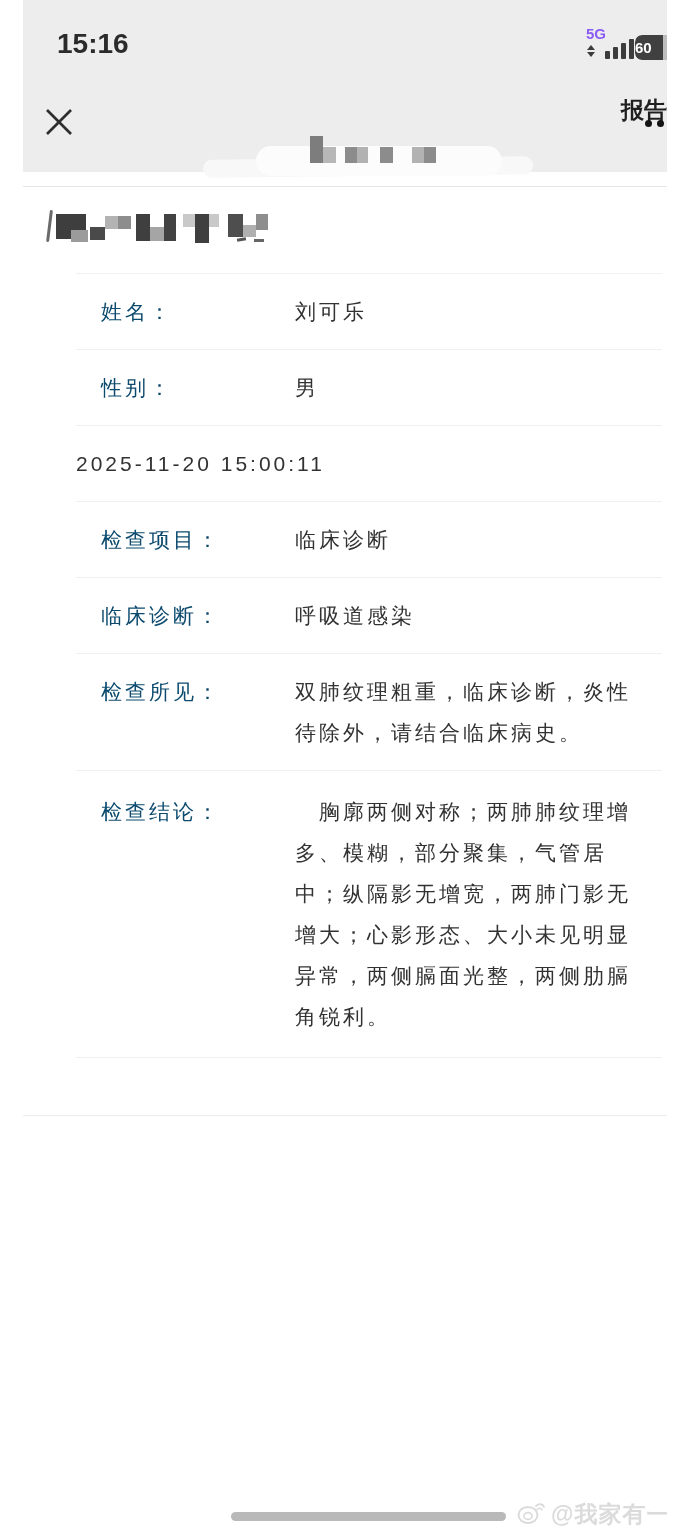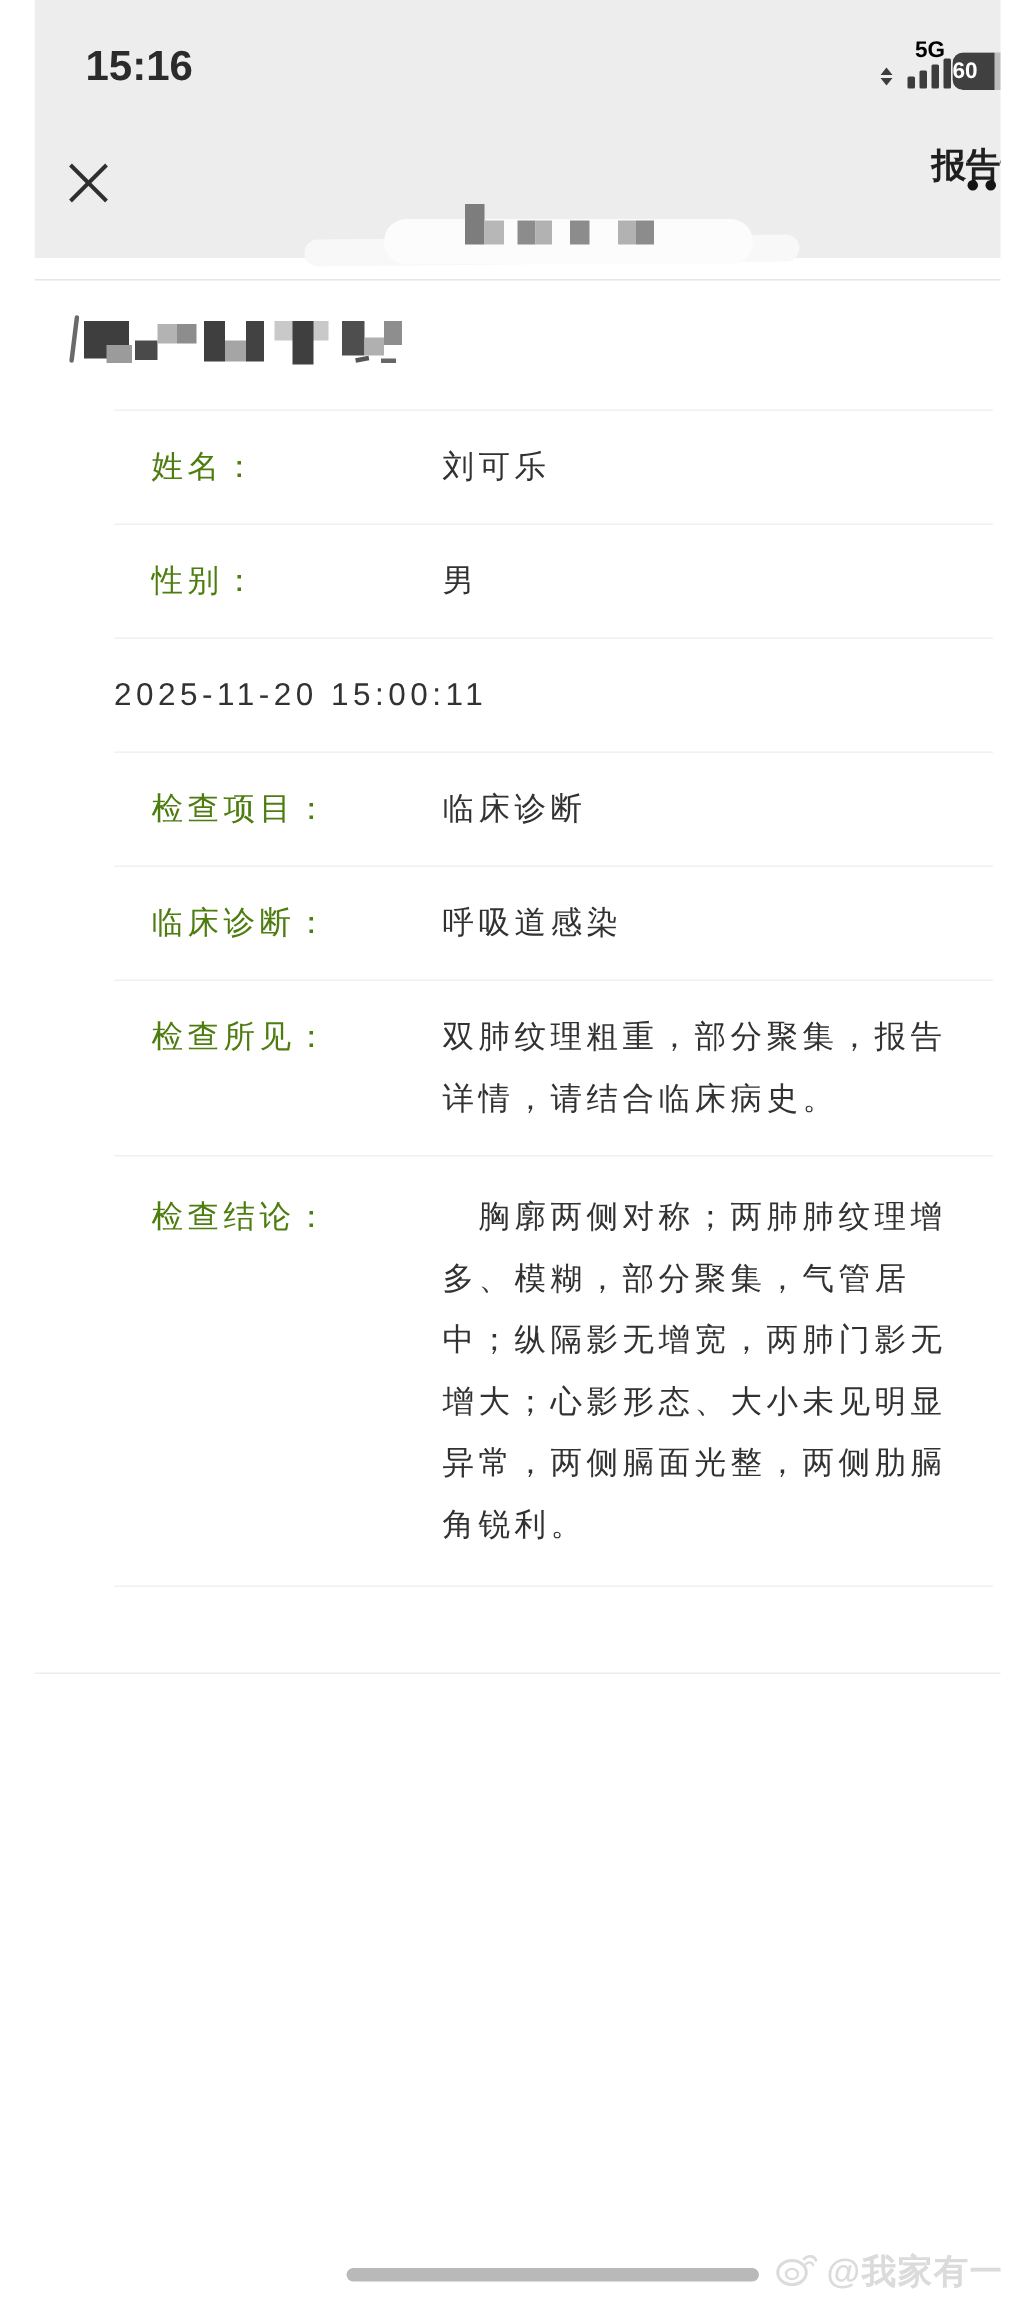--- a/index.html
+++ b/index.html
@@ -5,21 +5,21 @@
   * { margin:0; padding:0; box-sizing:border-box; }
   html,body { background:#fff; }
   body { font-family:"Liberation Sans","DejaVu Sans",sans-serif; }
   .page {
     position:relative; width:644px; height:1533px;
     background:#ffffff; overflow:hidden; margin:0 auto;
   }
   
   .header { position:absolute; left:0; top:0; width:690px; height:172px; background:#ededed; }
   .time { position:absolute; left:34px; top:28px; font-size:28px; font-weight:700; color:#2b2b2b; }
-  .net-label { position:absolute; left:563px; top:26px; font-size:15px; font-weight:700; color:#000000; line-height:15px;margin-left:24px; }
+  .net-label { position:absolute; left:563px; top:26px; font-size:15px; font-weight:700; color:#8b5cf6; line-height:15px; }
   .net-arrows { position:absolute; left:564px; top:45px; width:9px; }
   .net-arrows .up { width:0; height:0; border-left:4px solid transparent; border-right:4px solid transparent; border-bottom:5px solid #3c3c3c; margin-bottom:2px; }
   .net-arrows .down { width:0; height:0; border-left:4px solid transparent; border-right:4px solid transparent; border-top:5px solid #3c3c3c; }
   .sig-bars { position:absolute; left:582px; top:39px; height:20px; display:flex; align-items:flex-end; gap:3px; }
   .sig-bars span { display:block; width:5px; background:#3c3c3c; border-radius:1px; }
   .sig-bars .b1{height:8px;} .sig-bars .b2{height:12px;} .sig-bars .b3{height:16px;} .sig-bars .b4{height:20px;}
   .battery { position:absolute; left:612px; top:35px; width:45px; height:25px; border-radius:7px; background:#bdbdbd; overflow:hidden; }
   .battery .level { position:absolute; left:0; top:0; width:28px; height:25px; background:#404040; color:#fff;
     font-size:15px; font-weight:700; line-height:25px; border-radius:7px 0 0 7px; }
   .battery-nub { position:absolute; left:659px; top:43px; width:4px; height:10px; border-radius:0 3px 3px 0; background:#bdbdbd; }
@@ -34,21 +34,21 @@
   .patch2 { position:absolute; left:180px; top:158px; width:330px; height:18px; background:#f8f8f8; border-radius:10px; transform:rotate(-0.6deg); }
   .mz { position:absolute; }
 
   .hairline-top { position:absolute; left:0; top:186px; width:690px; height:1px; background:#e6e6e6; }
 
   
   .card { position:absolute; left:53px; top:273px; width:586px; border-top:1px solid #f1f1f1; }
   .row { display:flex; align-items:flex-start; border-bottom:1px solid #f0f0f0; padding:27px 0; }
   .row.multi  { padding:17px 0; }
   .row.multi2 { padding:20px 0; }
-  .row .label { flex:0 0 219px; padding-left:25px; font-size:21px; letter-spacing:3px; color:#4d7c0f; line-height:21px; }
+  .row .label { flex:0 0 219px; padding-left:25px; font-size:21px; letter-spacing:3px; color:#0c4a6e; line-height:21px; }
   .row.multi .label, .row.multi2 .label { line-height:41px; }
   .row .value { width:350px; font-size:21px; letter-spacing:3px; color:#323232; line-height:21px; }
   .row.multi .value, .row.multi2 .value { line-height:41px; }
 
   .hairline-bottom { position:absolute; left:0; top:1115px; width:690px; height:1px; background:#ededed; }
 
   
   .home-indicator { position:absolute; left:208px; top:1512px; width:275px; height:9px; border-radius:5px; background:#b9b9b9; }
   .watermark { position:absolute; left:492px; top:1498px; display:flex; align-items:center; gap:4px; color:#dbdbdb; }
   .watermark .wm-text { font-size:23px; letter-spacing:1px; font-weight:700; color:#dbdbdb; white-space:nowrap; }
@@ -145,21 +145,21 @@
       <div class="value">临床诊断</div>
     </div>
 
     <div class="row">
       <div class="label">临床诊断：</div>
       <div class="value">呼吸道感染</div>
     </div>
 
     <div class="row multi">
       <div class="label">检查所见：</div>
-      <div class="value">双肺纹理粗重，部分聚集，报告详情，请结合临床病史。</div>
+      <div class="value">双肺纹理粗重，临床诊断，炎性待除外，请结合临床病史。</div>
     </div>
 
     <div class="row multi2">
       <div class="label">检查结论：</div>
       <div class="value">　胸廓两侧对称；两肺肺纹理增多、模糊，部分聚集，气管居中；纵隔影无增宽，两肺门影无增大；心影形态、大小未见明显异常，两侧膈面光整，两侧肋膈角锐利。</div>
     </div>
 
   </div>
 
   <div class="hairline-bottom"></div>

